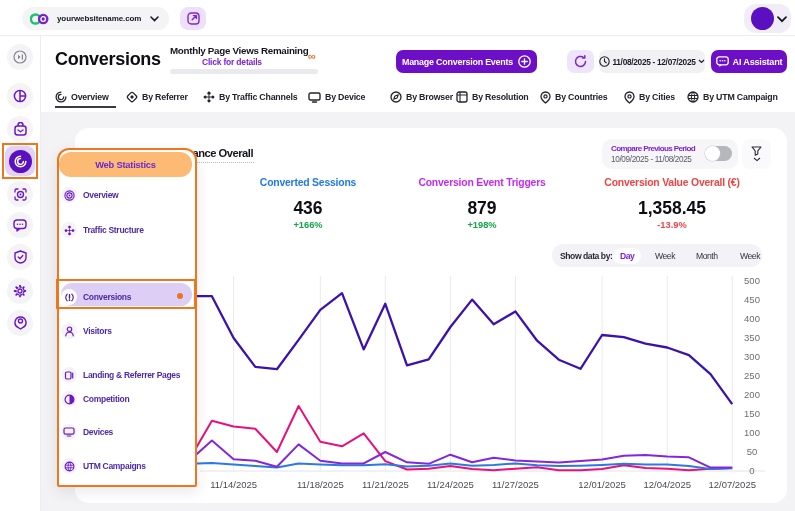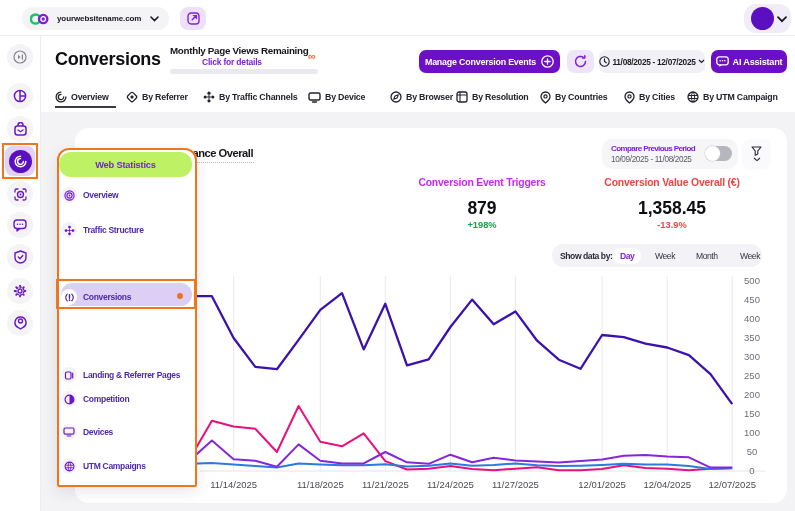--- a/index.html
+++ b/index.html
@@ -20,21 +20,21 @@
 #railactive { position:absolute; left:5px; top:110px; width:30px; height:30px; background:#e2d2f8; border-radius:8px; display:flex; align-items:center; justify-content:center; }
 #railactive .inner { width:23px; height:23px; border-radius:50%; background:#5a10c0; display:flex; align-items:center; justify-content:center; }
 #railannot { position:absolute; left:2px; top:107px; width:36px; height:36px; border:2px solid #f0761d; }
 
 #h1 { left:55px; top:49px; font-size:18px; font-weight:bold; color:#0d0d14; letter-spacing:-0.3px; }
 #mpv1 { left:170px; top:45px; font-size:9.8px; font-weight:bold; color:#15151d; letter-spacing:-0.3px; white-space:nowrap; }
 #mpv2 { left:170px; top:57px; font-size:8.5px; font-weight:bold; color:#7d22d4; letter-spacing:-0.2px;margin-left:32px; }
 #mpvbar { left:170px; top:69px; width:148px; height:5px; background:#e9e9ee; border-radius:3px; }
 #inf { left:308px; top:50px; font-size:11px; font-weight:bold; color:#f06a2c; }
 .btn { display:flex; align-items:center; justify-content:center; border-radius:7px; font-weight:bold; color:#fff; background:#6d0fc6; }
-#mce { left:419px; top:50px; width:141px; height:23px; font-size:8.9px; gap:5px; letter-spacing:-0.2px; white-space:nowrap; }
+#mce { left:396px; top:50px; width:141px; height:23px; font-size:8.9px; gap:5px; letter-spacing:-0.2px; white-space:nowrap; }
 #refr { left:567px; top:50px; width:27px; height:23px; background:#eee5fa; border-radius:7px; display:flex; align-items:center; justify-content:center; }
 #datep { left:599px; top:50px; width:106px; height:23px; background:#f1f0f4; border-radius:7px; display:flex; align-items:center; justify-content:center; gap:2px; font-size:8.3px; font-weight:bold; color:#1d1d26; letter-spacing:-0.3px; white-space:nowrap; }
 #aib { left:711px; top:50px; width:76px; height:23px; font-size:9.1px; gap:4px; letter-spacing:-0.2px; white-space:nowrap; }
 
 #tabs { left:0; top:85px; width:795px; height:24px; }
 .tab { position:absolute; top:0; height:24px; display:flex; align-items:center; gap:4px; font-size:8.8px; font-weight:bold; color:#23232e; white-space:nowrap; letter-spacing:-0.2px; }
 #tabline { left:55px; top:106px; width:61px; height:1.6px; background:#3a3a44; }
 
 #contentbg { left:41px; top:112px; width:754px; height:399px; background:#f3f3f5; }
 #card { left:75px; top:128px; width:712px; height:375px; background:#fff; border-radius:14px; }
@@ -56,21 +56,21 @@
 #stat3 { left:577px; top:177px; width:190px; }
 .green { color:#15a348; }
 .red { color:#ee4445; }
 
 #sdb { left:552px; top:244px; width:210px; height:23px; background:#f3f3f7; border-radius:12px; font-size:8.6px; font-weight:bold; color:#2a2a34; white-space:nowrap; letter-spacing:-0.45px; }
 #sdb span { position:absolute; top:7px; }
 #sdb .day { top:4px; }
 #sdb .day { background:#fff; color:#7d22d4; border-radius:9px; padding:3px 7px; }
 
 #flyout { left:57px; top:148px; width:140px; height:339px; background:#fff; border:2.5px solid #f0761d; border-radius:12px 12px 2px 2px; box-shadow:0 5px 14px rgba(40,20,80,0.10); z-index:40; }
-#fhead { position:absolute; left:0px; top:2px; width:133px; height:25px; background:#bef264; border-radius:12px; display:flex; align-items:center; justify-content:center; font-size:9.3px; font-weight:bold; color:#6d28cf; letter-spacing:-0.2px; }
+#fhead { position:absolute; left:0px; top:2px; width:133px; height:25px; background:#fdba74; border-radius:12px; display:flex; align-items:center; justify-content:center; font-size:9.3px; font-weight:bold; color:#6d28cf; letter-spacing:-0.2px; }
 .fitem { position:absolute; left:0; width:134px; height:26px; display:flex; align-items:center; }
 .fitem .ic { margin-left:2px; width:16px; height:16px; border-radius:50%; background:#f4f3f8; display:flex; align-items:center; justify-content:center; flex:none; }
 .fitem .lb { margin-left:6px; font-size:8.5px; font-weight:bold; color:#4e2aa9; line-height:11px; white-space:nowrap; letter-spacing:-0.3px; }
 .fitem .dot { position:absolute; left:118px; width:6px; height:6px; border-radius:50%; background:#eb7420; }
 #fsel { position:absolute; left:2px; top:133px; width:131px; height:23px; background:#ddcef6; border-radius:12px; }
 #fselannot { position:absolute; left:-3px; top:129px; width:140px; height:30px; border:2px solid #f0761d; }
 svg text { font-family:"Liberation Sans", sans-serif; }
 </style>
 </head>
 <body>
@@ -297,20 +297,25 @@
         <div class="knob"></div>
       </div>
 </div>
 <div class="abs" id="filterbox">
       <svg width="11" height="10" viewBox="0 0 11 10">
         <path d="M1 1 H10 L6.8 4.8 V8 L4.2 9.3 V4.8 Z" fill="none" stroke="#2a2a34" stroke-width="1.1" stroke-linejoin="round"></path>
       </svg>
       <svg width="8" height="5" viewBox="0 0 8 5" style="margin-top:1px">
         <path d="M1 1 L4 3.6 L7 1" stroke="#2a2a34" stroke-width="1.1" fill="none"></path>
       </svg>
+    </div>
+<div class="abs stat" id="stat1">
+      <div class="lab" style="color:#2079e8">Converted Sessions</div>
+      <div class="num">436</div>
+      <div class="del green">+166%</div>
     </div>
 <div class="abs stat" id="stat2">
       <div class="lab" style="color:#c32af2">Conversion Event Triggers</div>
       <div class="num">879</div>
       <div class="del green">+198%</div>
     </div>
 <div class="abs stat" id="stat3">
       <div class="lab" style="color:#ee4445">Conversion Value Overall (€)</div>
       <div class="num">1,358.45</div>
       <div class="del red">-13.9%</div>
@@ -394,20 +399,29 @@
     <span class="ic" style="background:#fff">
           <svg width="11" height="11" viewBox="0 0 11 11">
             <path d="M3.2 2.2 A5 5 0 0 0 3.2 8.8 M7.8 2.2 A5 5 0 0 1 7.8 8.8" fill="none" stroke="#4a1d9e" stroke-width="1.1" stroke-linecap="round"></path>
             <path d="M5.5 2.8 V6.2" stroke="#4a1d9e" stroke-width="1.4" stroke-linecap="round"></path>
             <circle cx="5.5" cy="8.2" r="0.9" fill="#4a1d9e"></circle>
           </svg>
         </span>
         <span class="lb">Conversions</span>
     <span class="dot" style="top:9px"></span>
   </div>
+  <div class="fitem" style="top:168px">
+    <span class="ic">
+          <svg width="11" height="11" viewBox="0 0 11 11">
+            <circle cx="5.5" cy="3.2" r="2.2" fill="none" stroke="#6b16c9" stroke-width="1.2"></circle>
+            <path d="M1.8 9.8 a3.7 3.7 0 0 1 7.4 0" fill="none" stroke="#6b16c9" stroke-width="1.2" stroke-linecap="round"></path>
+          </svg>
+        </span>
+        <span class="lb">Visitors</span>
+  </div>
   <div class="fitem" style="top:212px">
     <span class="ic">
           <svg width="11" height="11" viewBox="0 0 11 11">
             <rect x="1.5" y="2" width="5.5" height="7" rx="1.2" fill="none" stroke="#6b16c9" stroke-width="1.2"></rect>
             <path d="M8.7 3 V8" stroke="#6b16c9" stroke-width="1.2" stroke-linecap="round"></path>
           </svg>
         </span>
         <span class="lb">Landing &amp; Referrer Pages</span>
   </div>
   <div class="fitem" style="top:236px">

